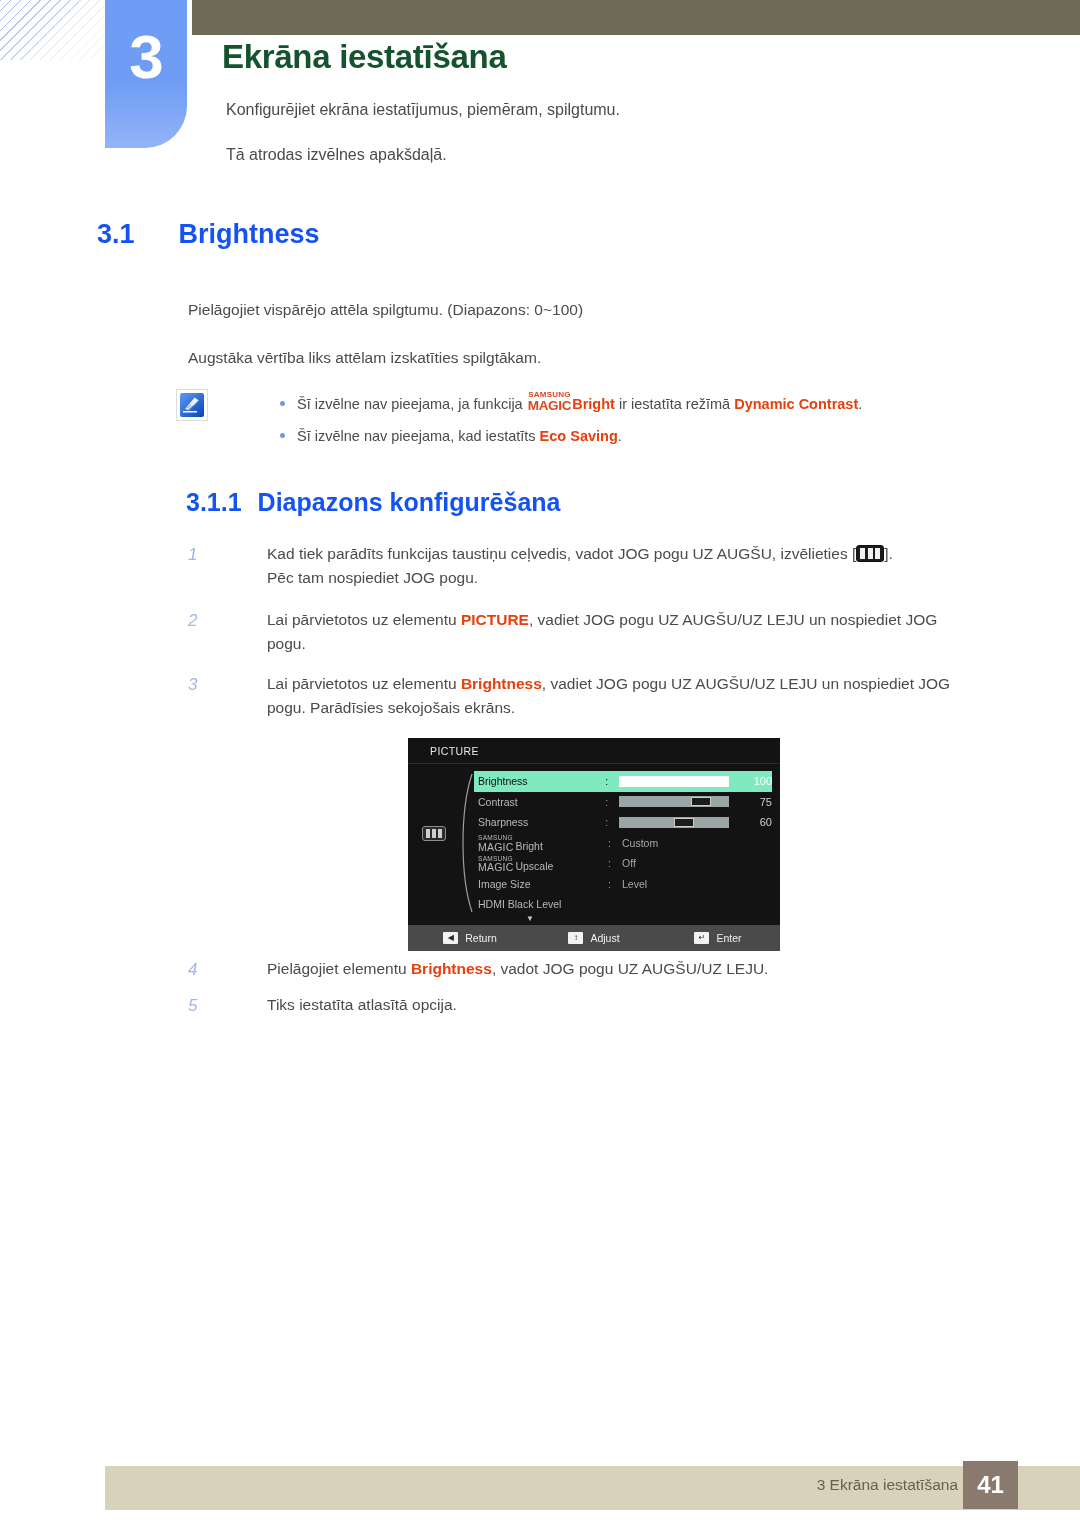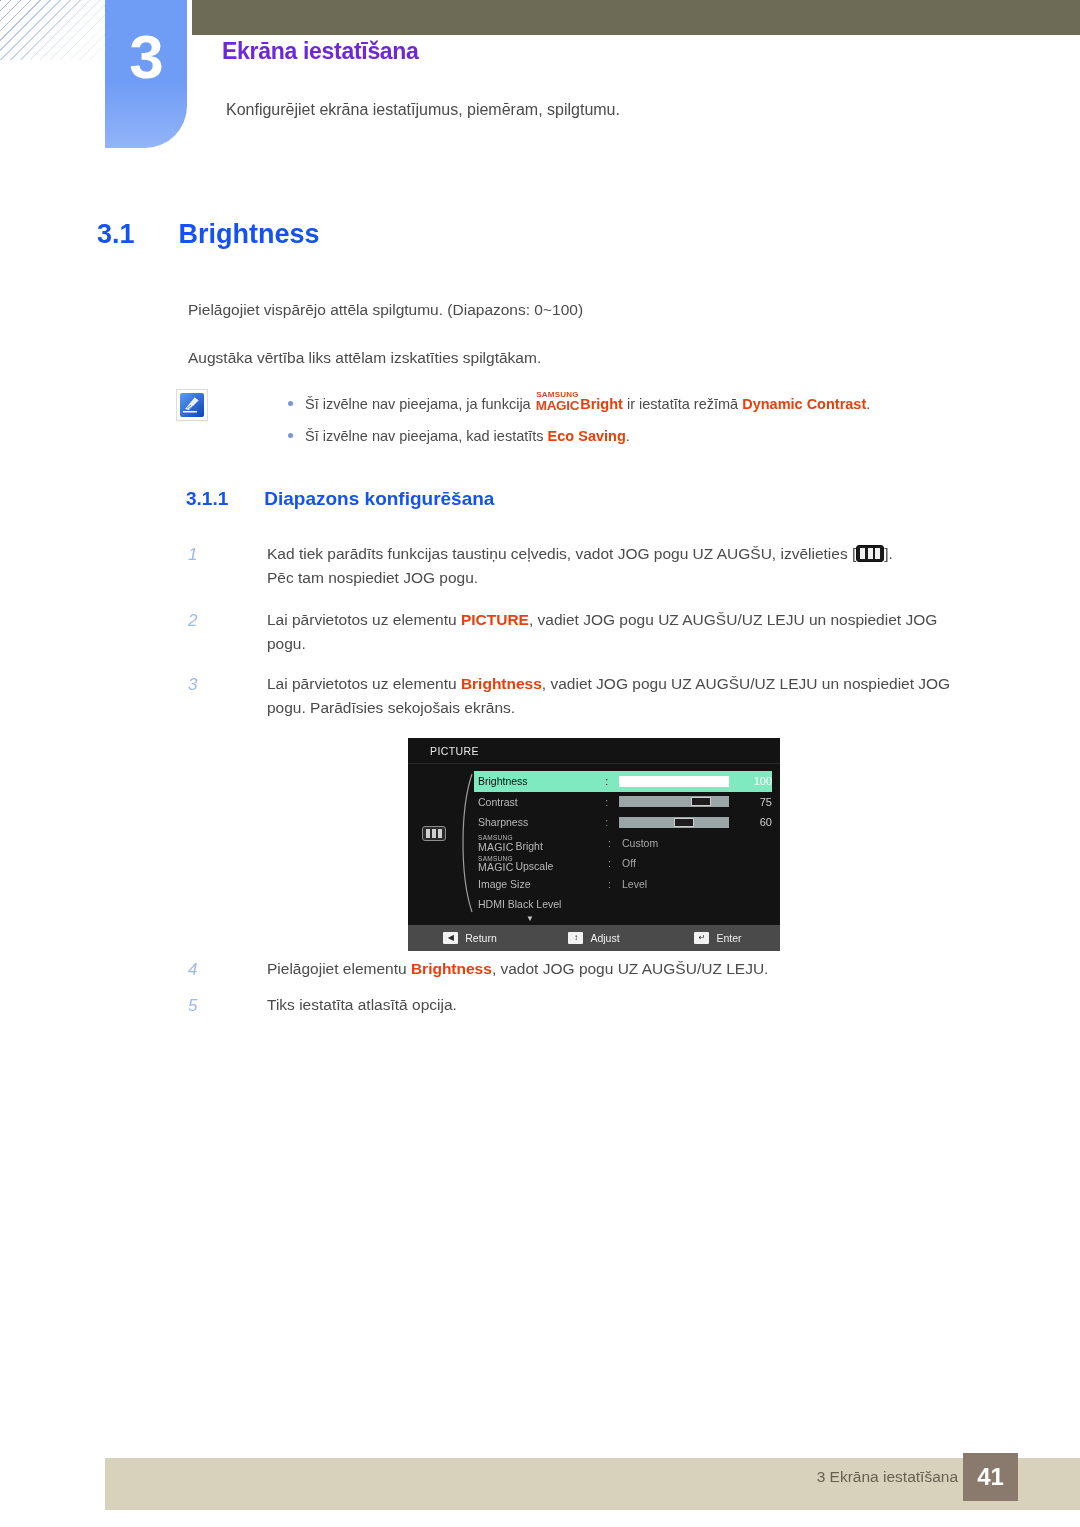--- a/index.html
+++ b/index.html
@@ -35,21 +35,21 @@
     font-weight: bold;
     line-height: 1;
     text-align: center;
     padding-top: 26px;
     letter-spacing: -1px;
   }
 
   
   .chapter-title {
     position: absolute; left: 222px; top: 38px;
-    font-size: 23px; font-weight: bold; color: #6d28d9;
+    font-size: 33px; font-weight: bold; color: #14532d;
     letter-spacing: -0.3px;
   }
   .intro {
     position: absolute; left: 226px; top: 98px; width: 760px;
     font-size: 16px; color: #4b4b4b; line-height: 1.45;
   }
   .intro p { margin-bottom: 22px; }
   .intro p:last-child { margin-bottom: 0; }
   .intro .tight { margin-bottom: 2px; }
 
@@ -62,21 +62,21 @@
   .body-p {
     position: absolute; left: 188px; width: 790px;
     font-size: 15.5px; color: #4b4b4b; line-height: 1.5;
   }
   #p-range { top: 298px; }
   #p-higher { top: 346px; }
 
   
   .note {
     position: absolute; left: 176px; top: 388px; width: 800px;
-    display: flex; gap: 18px;
+    display: flex; gap: 10px;
   }
   .note-icon {
     width: 32px; height: 32px; flex: 0 0 32px; margin-top: 1px;
     border: 1px solid #dcdcdc; background: #ffffff;
     display: flex; align-items: center; justify-content: center;
   }
   .note-icon svg { display: block; }
   .note-list { font-size: 14.5px; color: #4b4b4b; line-height: 1.55; padding-top: 2px; }
   .note-row { display: flex; align-items: baseline; gap: 12px; margin-bottom: 10px; }
   .note-row:last-child { margin-bottom: 2px; }
@@ -90,22 +90,22 @@
     color: #d9481f; font-weight: bold; text-align: center;
     line-height: 1; position: relative; top: 1px; margin: 0 1px;
   }
   .magic-logo .sm { display: block; font-size: 8px; letter-spacing: 0.2px; }
   .magic-logo .mg { display: block; font-size: 13.5px; letter-spacing: -0.3px; }
   .hl { color: #e8400d; font-weight: bold; }
 
   
   .subsec-head {
     position: absolute; left: 186px; top: 488px;
-    font-size: 19px; font-weight: bold; color: #1453f0;
-    display: flex; gap: 36px;
+    font-size: 25px; font-weight: bold; color: #1453f0;
+    display: flex; gap: 16px;
   }
 
   .step {
     position: absolute; left: 188px; width: 790px;
     font-size: 15.5px; color: #4b4b4b; line-height: 1.55;
     display: flex; gap: 16px;
   }
   .step-num {
     flex: 0 0 16px; color: #9fb8e8; font-size: 17px;
     font-style: italic; font-weight: normal; text-align: left;
@@ -197,21 +197,21 @@
   }
   .osd-foot > div { flex: 1; display: flex; align-items: center; justify-content: center; gap: 7px; }
   .key {
     width: 15px; height: 12px; background: #f2f2f2; color: #2b2b2b;
     display: flex; align-items: center; justify-content: center;
     font-size: 8px; border-radius: 1px; line-height: 1;
   }
 
   
   .pg-footer {
-    position: absolute; left: 105px; right: 0; bottom: 17px; height: 52px;
+    position: absolute; left: 105px; right: 0; bottom: 17px; height: 44px;
     background: #d8d1bc;
   }
   .pg-footer-label {
     position: absolute; right: 122px; top: 0; height: 38px;
     display: flex; align-items: center;
     font-size: 15.5px; color: #6a6050;
   }
   .pg-num {
     position: absolute; right: 62px; top: -5px;
     width: 55px; height: 48px; background: #8a7a6d;
@@ -223,20 +223,21 @@
 <body>
 
 <div class="hatch"></div>
 <div class="olive-bar"></div>
 <div class="chapter-badge">3</div>
 
 <div class="chapter-title">Ekrāna iestatīšana</div>
 
 <div class="intro">
   <p>Konfigurējiet ekrāna iestatījumus, piemēram, spilgtumu.</p>
+  <p>Tā atrodas izvēlnes apakšdaļā.</p>
 </div>
 
 <div class="sec-head">
   <span>3.1</span>
   <span>Brightness</span>
 </div>
 
 <div class="body-p" id="p-range">Pielāgojiet vispārējo attēla spilgtumu. (Diapazons: 0~100)</div>
 <div class="body-p" id="p-higher">Augstāka vērtība liks attēlam izskatīties spilgtākam.</div>
 

